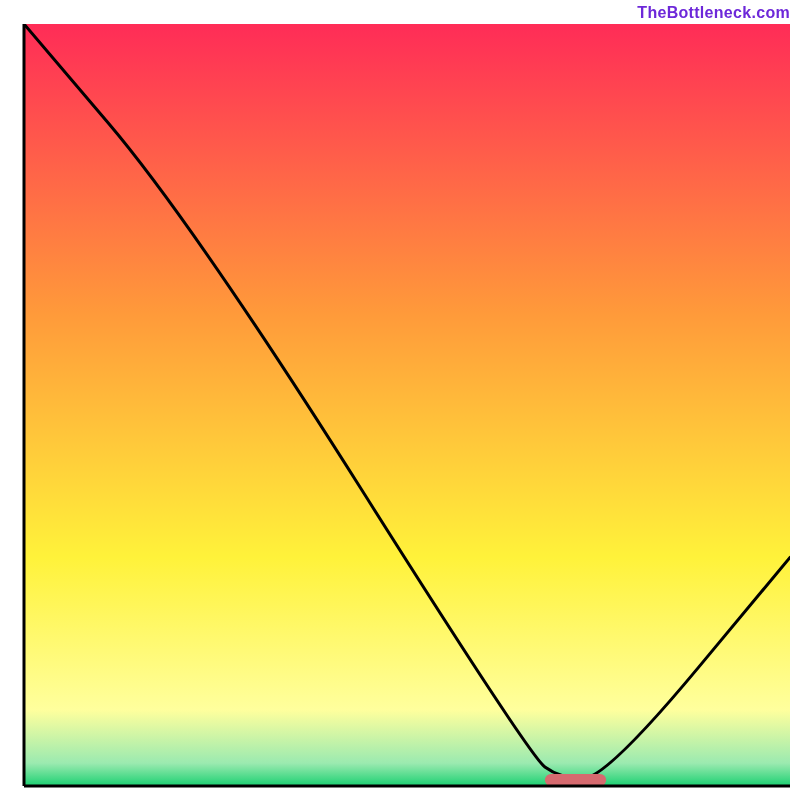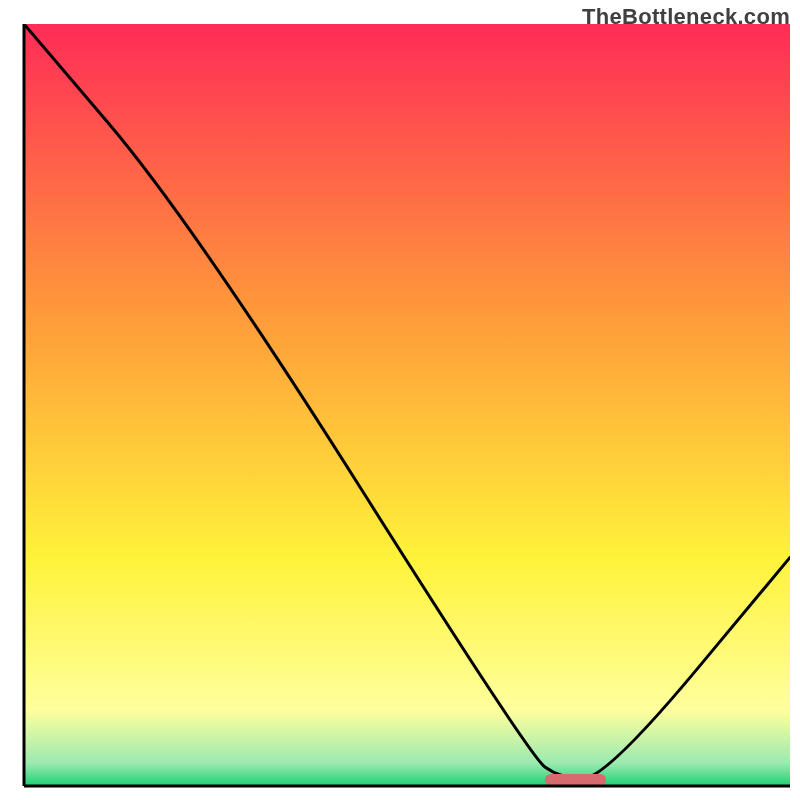--- a/index.html
+++ b/index.html
@@ -13,23 +13,23 @@
   }
   .chart-wrap {
     position: relative;
     width: 800px;
     height: 800px;
   }
   .watermark {
     position: absolute;
     top: 4px;
     right: 10px;
-    font-size: 22px;
+    font-size: 16px;
     font-weight: 600;
-    color: #404040;
+    color: #6d28d9;
     letter-spacing: 0.3px;
     z-index: 10;
     user-select: none;
   }
   svg.plot {
     position: absolute;
     inset: 0;
     width: 800px;
     height: 800px;
     display: block;

